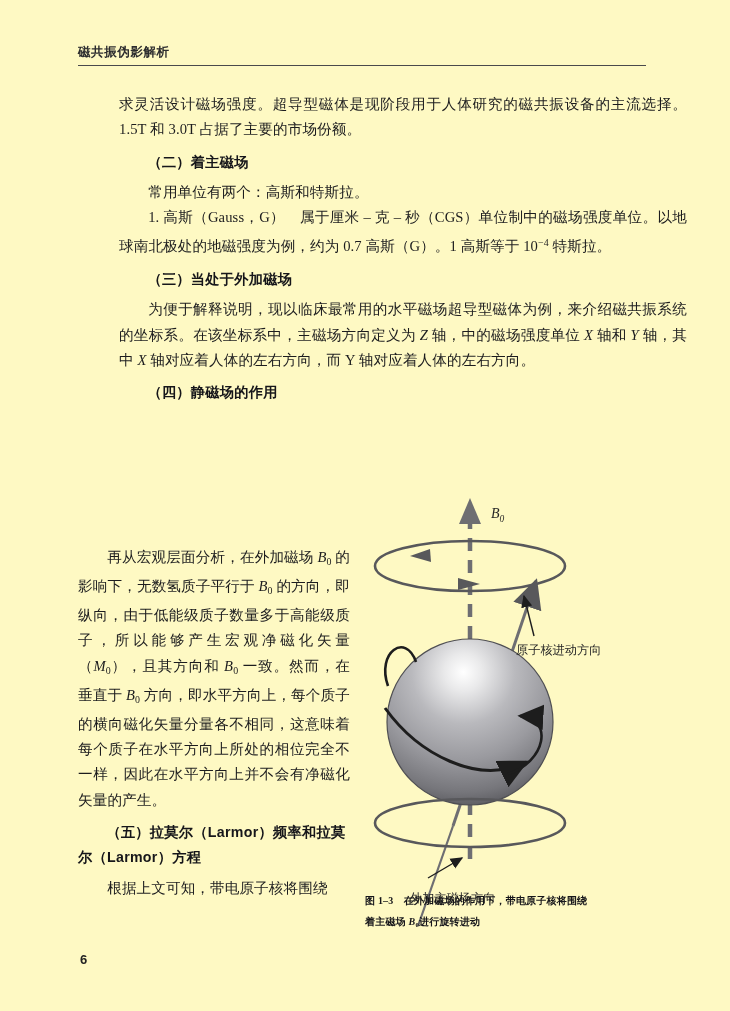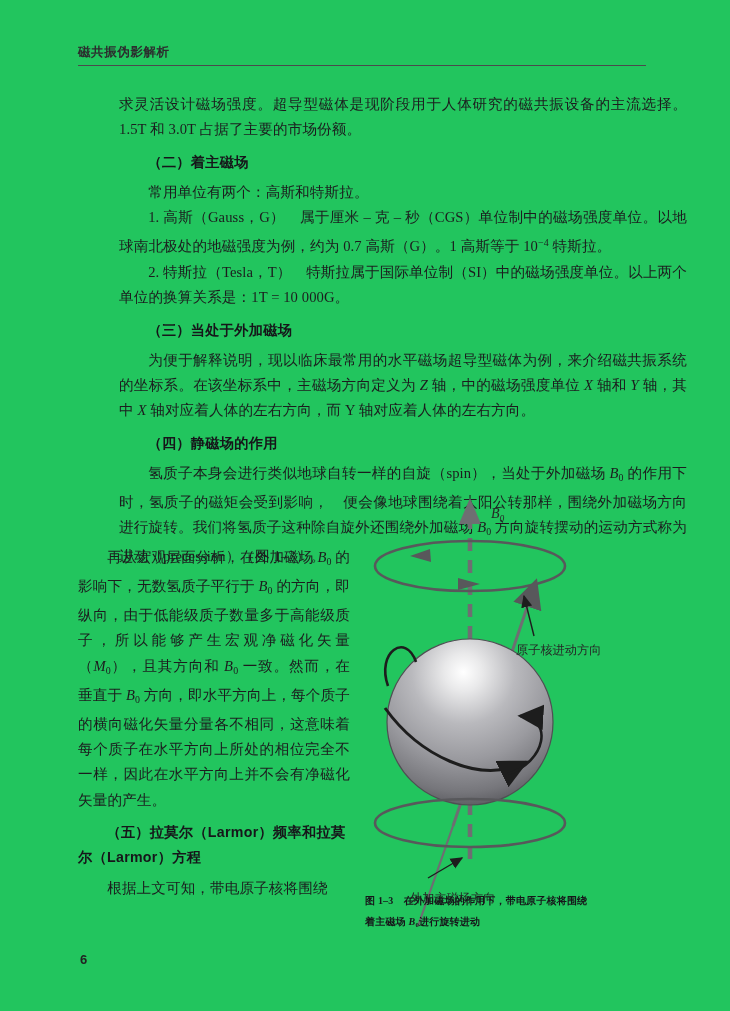--- a/index.html
+++ b/index.html
@@ -4,21 +4,21 @@
 <style>
   html, body {
     margin: 0;
     padding: 0;
     background: #ffffff;
   }
   .page {
     position: relative;
     width: 730px;
     height: 1011px;
-    background: #22c55e;
+    background: #fef9c3;
     overflow: hidden;
     font-family: "Liberation Serif", "DejaVu Serif", serif;
     color: #1d1d1f;
   }
 
   
   .header {
     position: absolute;
     left: 78px;
     top: 46px;
@@ -146,29 +146,27 @@
   <div class="body-wide">
 
     <p class="para">求灵活设计磁场强度。超导型磁体是现阶段用于人体研究的磁共振设备的主流选择。1.5T 和 3.0T 占据了主要的市场份额。</p>
 
     <h3 class="section">（二）着主磁场</h3>
 
     <p class="para indent">常用单位有两个：高斯和特斯拉。</p>
 
     <p class="para indent"><span>1. 高斯（Gauss，G）　属于厘米 – 克 – 秒（CGS）单位制中的磁场强度单位。以地球南北极处的地磁强度为例，约为 0.7 高斯（G）。1 高斯等于 10</span><span class="sup">−4</span><span> 特斯拉。</span></p>
 
-    <p class="para indent">2. 特斯拉（Tesla，T）　特斯拉属于国际单位制（SI）中的磁场强度单位。以上两个单位的换算关系是：1T = 10 000G。</p>
 
     <h3 class="section">（三）当处于外加磁场</h3>
 
     <p class="para indent"><span>为便于解释说明，现以临床最常用的水平磁场超导型磁体为例，来介绍磁共振系统的坐标系。在该坐标系中，主磁场方向定义为 </span><span class="it latin">Z</span><span> 轴，中的磁场强度单位 </span><span class="it latin">X</span><span> 轴和 </span><span class="it latin">Y</span><span> 轴，其中 </span><span class="it latin">X</span><span> 轴对应着人体的左右方向，而 Y 轴对应着人体的左右方向。</span></p>
 
     <h3 class="section">（四）静磁场的作用</h3>
 
-    <p class="para indent"><span>氢质子本身会进行类似地球自转一样的自旋（spin），当处于外加磁场 </span><span class="it latin">B</span><span class="sub latin">0</span><span> 的作用下时，氢质子的磁矩会受到影响，　便会像地球围绕着太阳公转那样，围绕外加磁场方向进行旋转。我们将氢质子这种除自旋外还围绕外加磁场 </span><span class="it latin">B</span><span class="sub latin">0</span><span> 方向旋转摆动的运动方式称为进动（precession）（图 1–3）。</span></p>
   </div>
 
   <div class="body-narrow">
 
     <p class="para indent"><span>再从宏观层面分析，在外加磁场 </span><span class="it latin">B</span><span class="sub latin">0</span><span> 的影响下，无数氢质子平行于 </span><span class="it latin">B</span><span class="sub latin">0</span><span> 的方向，即纵向，由于低能级质子数量多于高能级质子，所以能够产生宏观净磁化矢量（</span><span class="it latin">M</span><span class="sub latin">0</span><span>），且其方向和 </span><span class="it latin">B</span><span class="sub latin">0</span><span> 一致。然而，在垂直于 </span><span class="it latin">B</span><span class="sub latin">0</span><span> 方向，即水平方向上，每个质子的横向磁化矢量分量各不相同，这意味着每个质子在水平方向上所处的相位完全不一样，因此在水平方向上并不会有净磁化矢量的产生。</span></p>
 
     <h3 class="section narrow">（五）拉莫尔（Larmor）频率和拉莫尔（Larmor）方程</h3>
 
     <p class="para indent">根据上文可知，带电原子核将围绕</p>
   </div>

